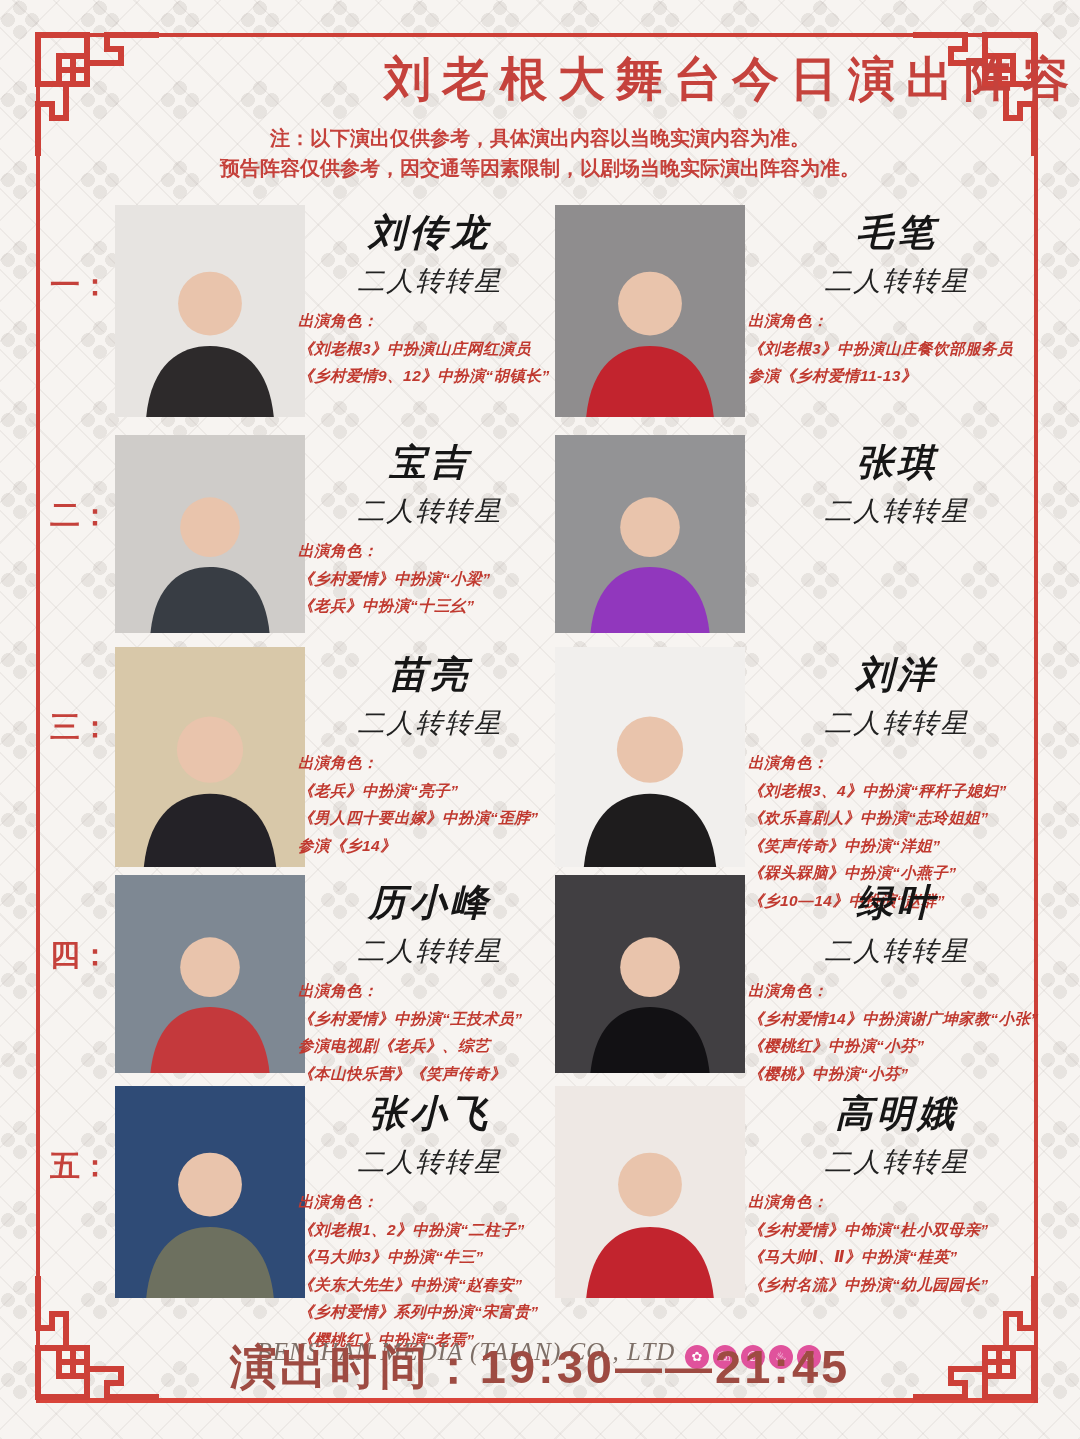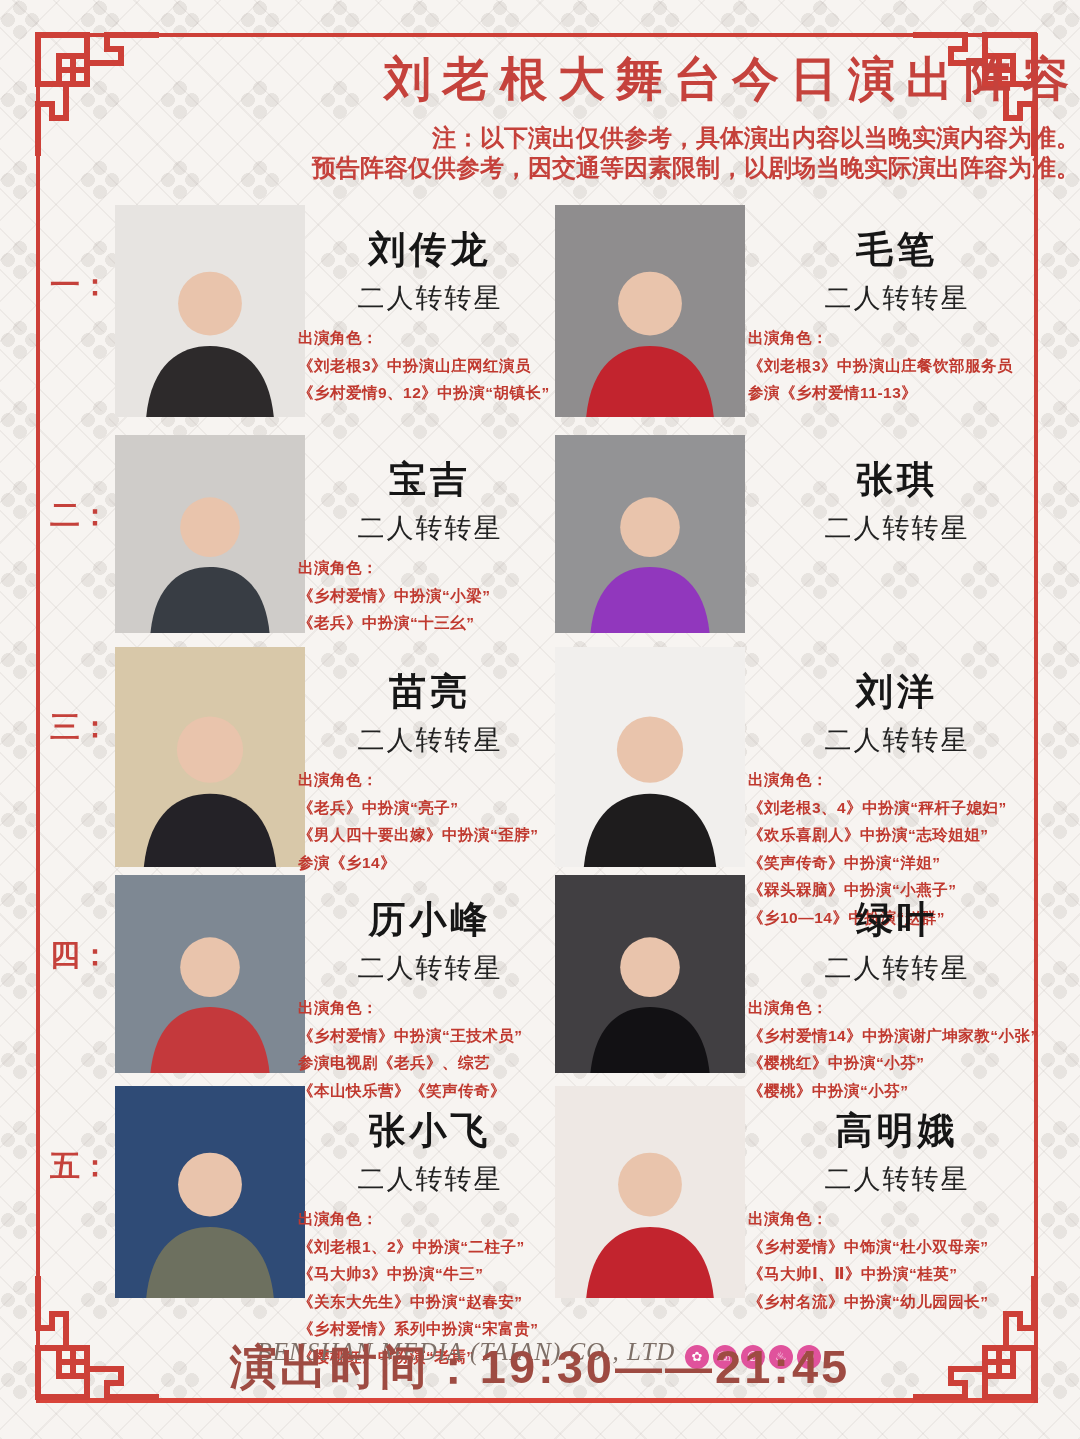--- a/index.html
+++ b/index.html
@@ -24,35 +24,35 @@
   .b-left{left:36px;top:33px;bottom:36px;width:4px;}
   .b-right{right:42px;top:33px;bottom:36px;width:4px;}
   .corner{position:absolute;width:130px;height:130px;}
   .c-tl{left:29px;top:26px;}
   .c-tr{left:913px;top:26px;transform:scaleX(-1);}
   .c-bl{left:29px;top:1276px;transform:scaleY(-1);}
   .c-br{left:913px;top:1276px;transform:rotate(180deg);}
   
   .title{position:absolute;top:48px;left:0;width:100%;text-align:right;
     font-size:47px;font-weight:bold;color:#c5423c;letter-spacing:11px;}
-  .notes{position:absolute;top:123px;left:0;width:100%;text-align:right;
-    font-size:24px;font-weight:bold;color:#c5413b;line-height:30px;}
+  .notes{position:absolute;top:123px;left:0;width:100%;text-align:center;
+    font-size:20px;font-weight:bold;color:#c5413b;line-height:30px;}
   
   .row{position:absolute;left:0;width:1080px;}
   .r1{top:203px;height:218px;}
   .r2{top:433px;height:204px;}
   .r3{top:645px;height:226px;}
   .r4{top:873px;height:204px;}
   .r5{top:1084px;height:218px;}
   .row-label{position:absolute;left:50px;top:62px;font-size:30px;font-weight:bold;color:#c5413b;}
   .photo{position:absolute;top:2px;width:190px;height:calc(100% - 6px);overflow:hidden;
     background:#ddd;}
   .photo svg{position:absolute;bottom:0;left:0;width:100%;height:92%;}
   .ph-l{left:115px;} .ph-r{left:555px;}
-  .tb{position:absolute;top:25px;text-align:center;}
+  .tb{position:absolute;top:8px;text-align:center;font-style:italic;}
   .tb-l{left:298px;width:264px;}
   .tb-r{left:748px;width:298px;}
   .name{font-size:37px;font-weight:bold;color:#161616;letter-spacing:4px;line-height:1.2;}
   .sub{font-size:27px;color:#222;letter-spacing:2px;margin-top:10px;line-height:1.25;}
   .roles{margin-top:8px;text-align:left;font-size:15.5px;font-weight:bold;
     color:#c0392f;line-height:1.78;letter-spacing:.5px;}
   
   .company-row{position:absolute;top:1338px;left:0;width:100%;text-align:center;
     font-family:"Liberation Serif","DejaVu Serif",serif;
     font-size:25px;color:#7d6f67;letter-spacing:1px;font-style:italic;}

